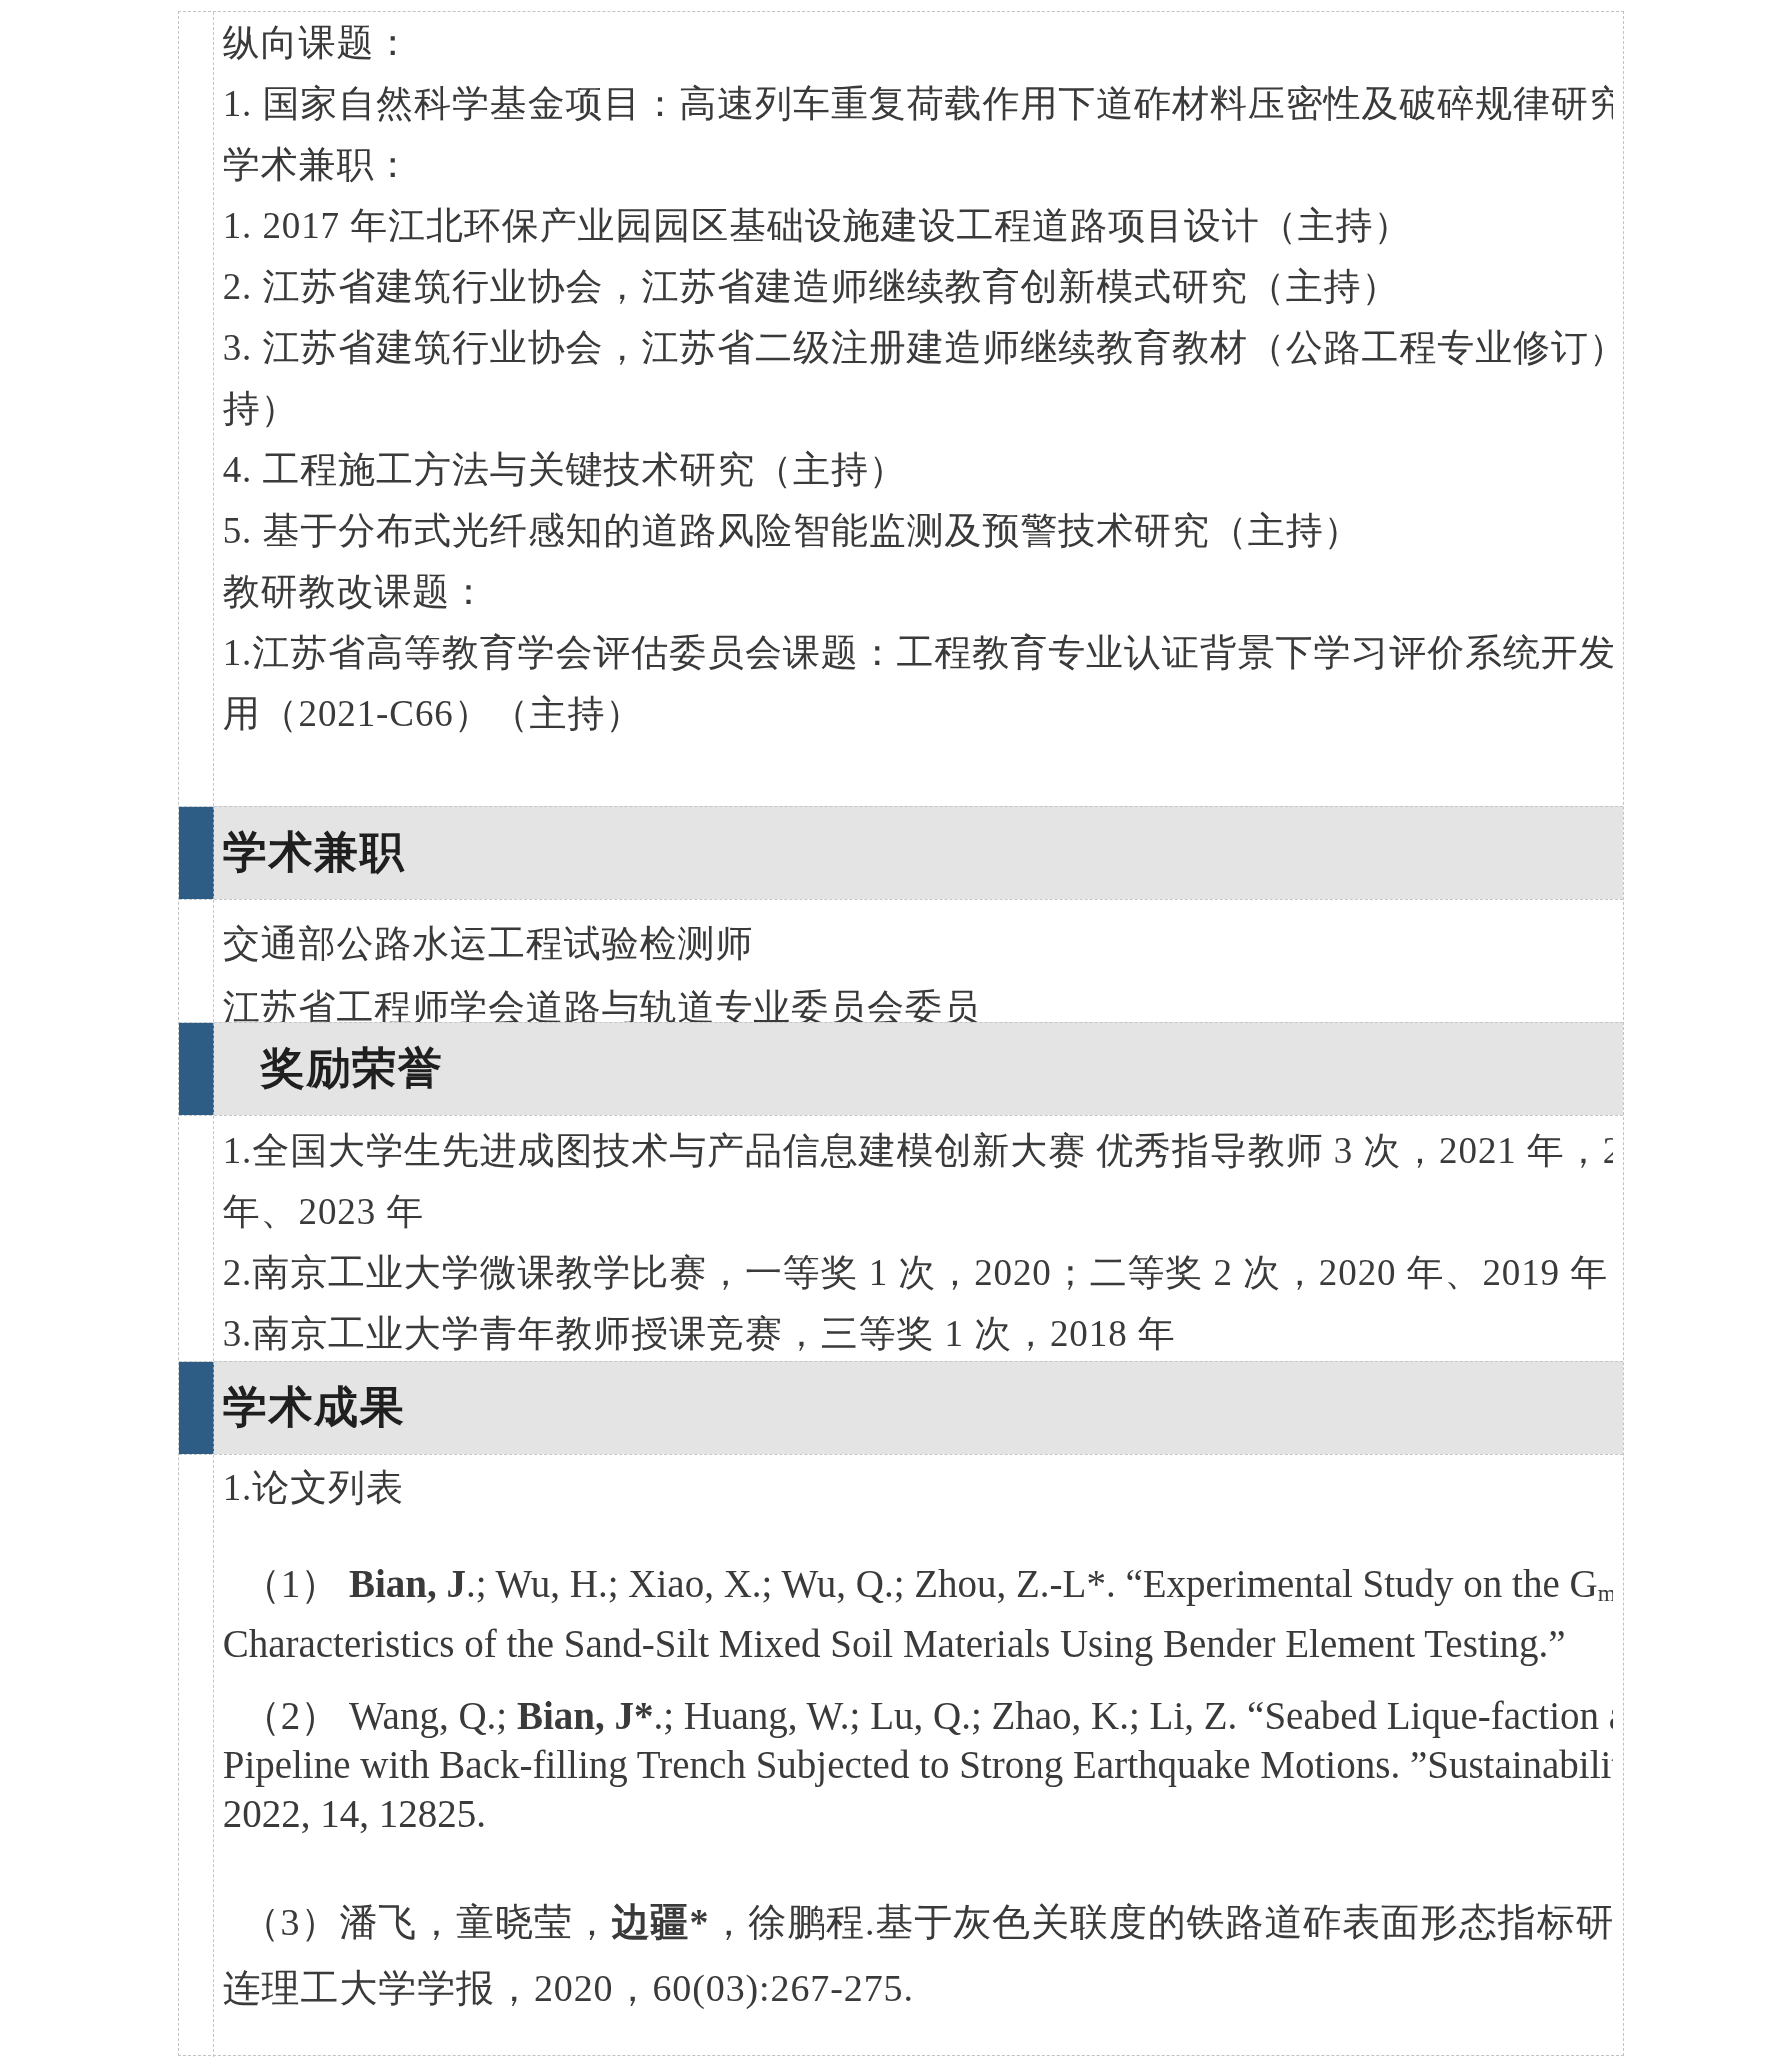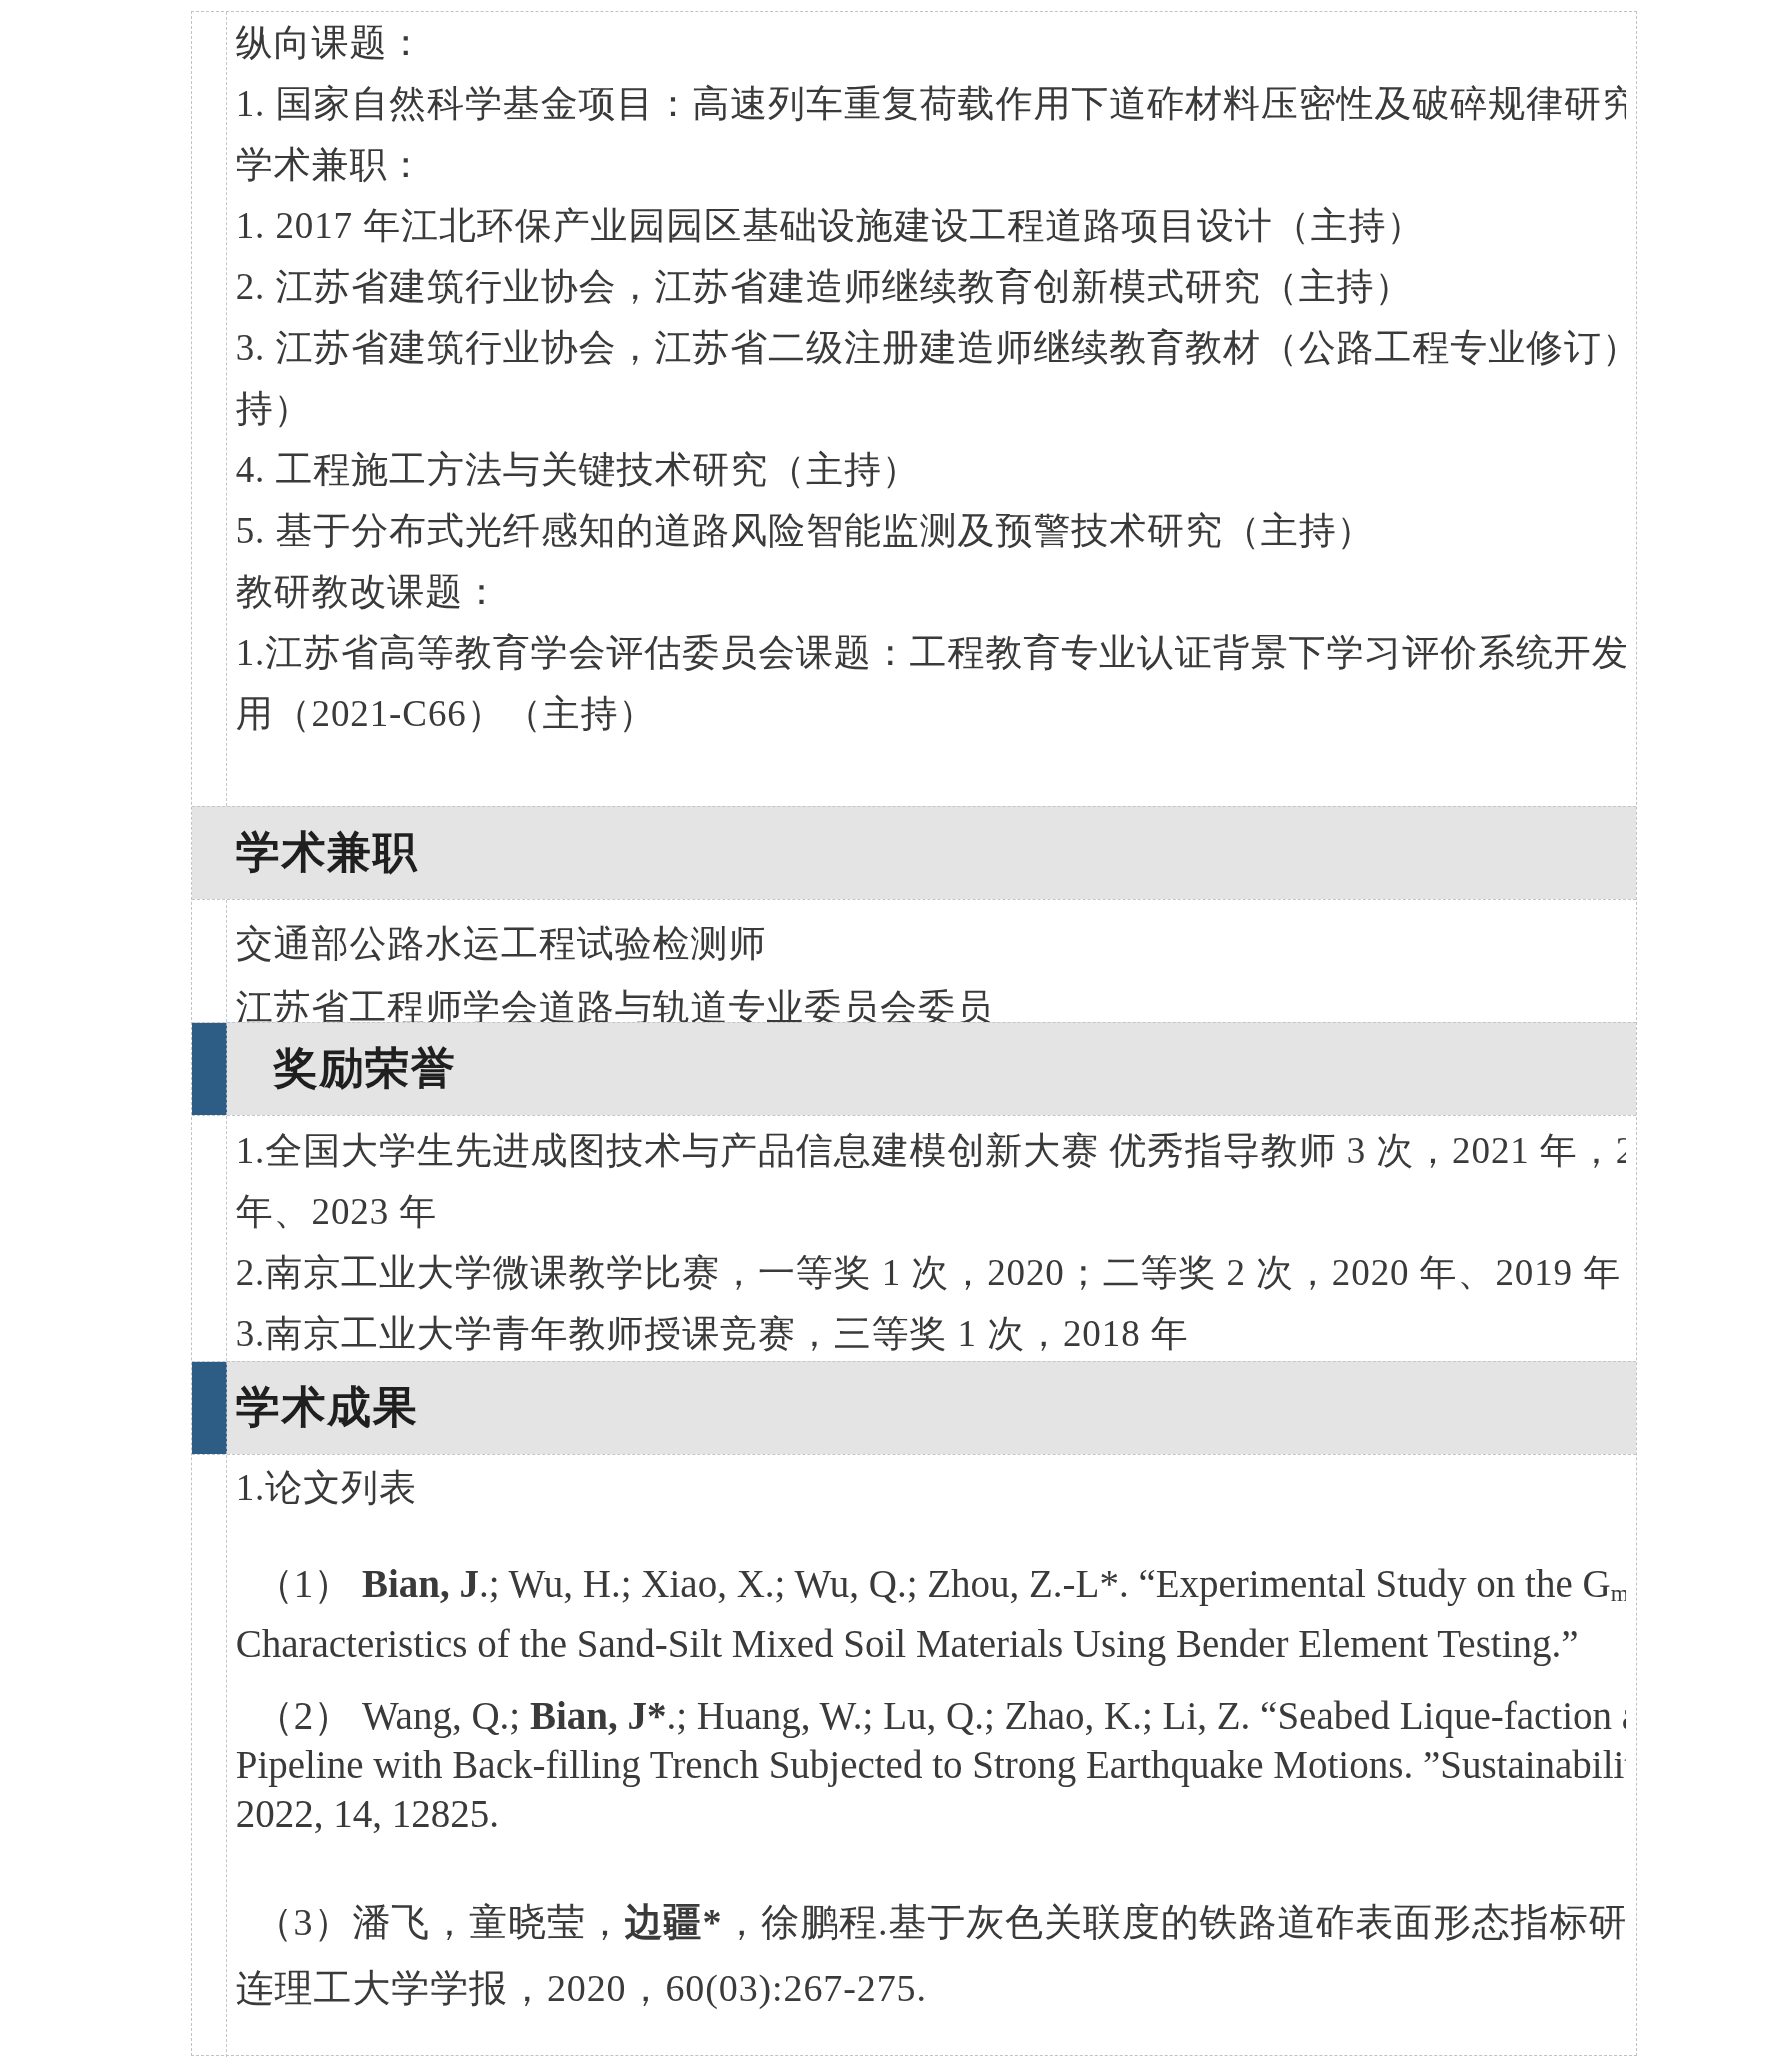--- a/index.html
+++ b/index.html
@@ -6,21 +6,21 @@
   .page{
     position:relative;
     width:1789px;height:2059px;
     background:#ffffff;
     overflow:hidden;
     font-family:"Liberation Serif","DejaVu Serif",serif;
     color:#3a3a3a;
   }
   .doc{
     position:absolute;
-    left:191px;top:10.5px;
+    left:178px;top:10.5px;
     width:1446px;height:2045px;
     box-sizing:border-box;
     border:0.9px dashed #bfc3c7;
     display:flex;flex-direction:column;
   }
   .row{
     display:flex;
     box-sizing:border-box;
     flex:0 0 auto;
   }
@@ -52,21 +52,21 @@
     white-space:nowrap;
   }
   
   .cjk{font-size:37px;letter-spacing:0.9px;}
   .line{
     white-space:nowrap;
     overflow:hidden;
   }
   .r1{height:794px;}
   .r1 .line{line-height:61px;}
-  .r2{height:93px;align-items:center;}
+  .r2{height:93px;}
   .r3{height:123px;}
   .r3 .body{padding-top:12px;}
   .r3 .line{line-height:64px;}
   .r4{height:93px;gap:38px;}
   .r5{height:246px;}
   .r5 .body{padding-top:4.4px;}
   .r5 .line{line-height:61px;}
   .r6{height:93px;}
   .r7{height:603px;}
   .r7 .body{padding-top:1.7px;}

